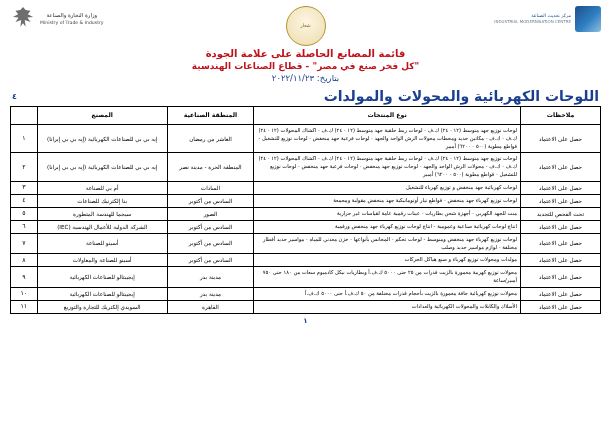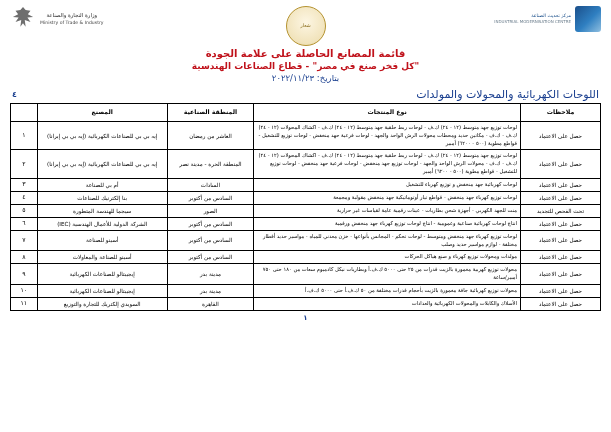--- a/index.html
+++ b/index.html
@@ -69,21 +69,21 @@
   .title-wrap{text-align:center;margin-top:-4px;}
   .t1{color:#c0121b;font-size:10px;font-weight:bold;letter-spacing:0;}
   .t2{color:#c0121b;font-size:9px;font-weight:bold;margin-top:2px;}
   .t3{color:#1a3f8f;font-size:8.5px;font-weight:normal;margin-top:2px;}
   .section-bar{
     display:flex;align-items:center;justify-content:space-between;
     margin-top:5px;margin-bottom:2px;
     padding:0 2px;
   }
   .section-title{
-    color:#1a3f8f;font-size:11px;font-weight:normal;
+    color:#1a3f8f;font-size:14px;font-weight:bold;
   }
   .page-num-top{color:#1a3f8f;font-size:8px;font-weight:bold;}
   
   table{
     width:100%;border-collapse:collapse;
     table-layout:fixed;
     font-size:5.3px;
     line-height:1.45;
   }
   th,td{

